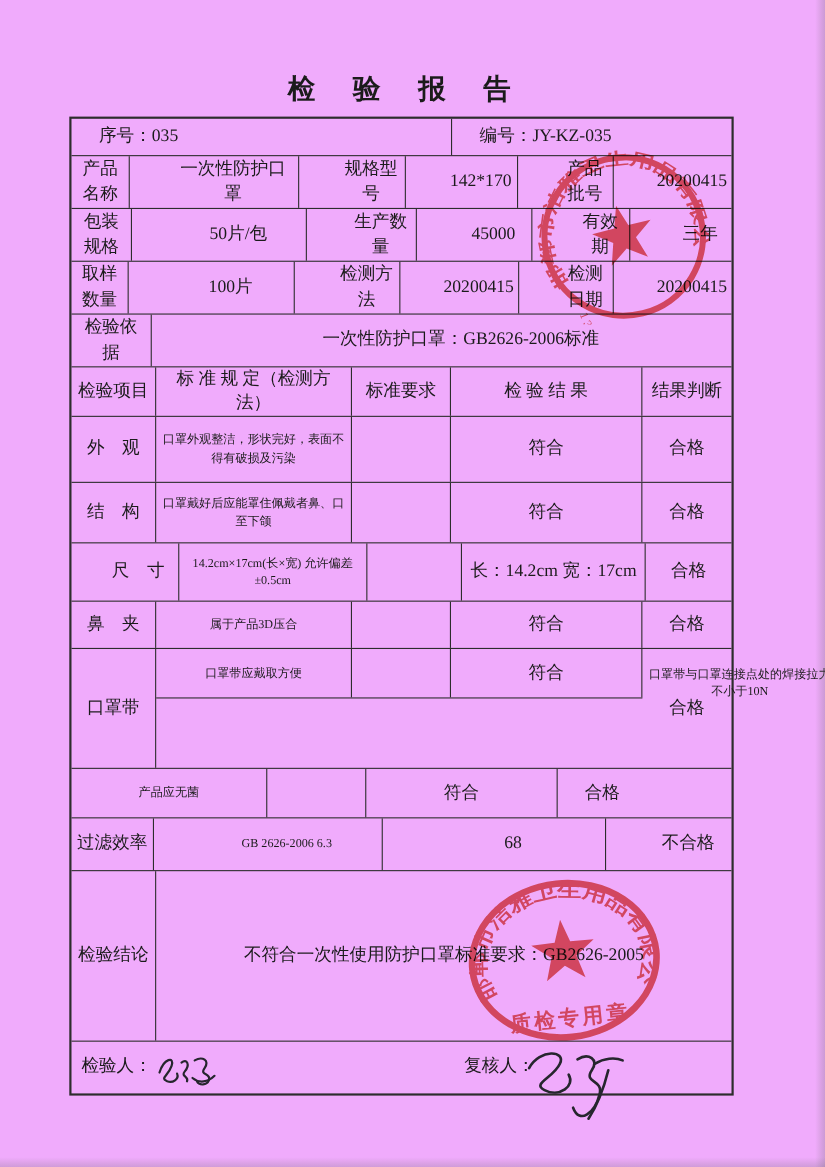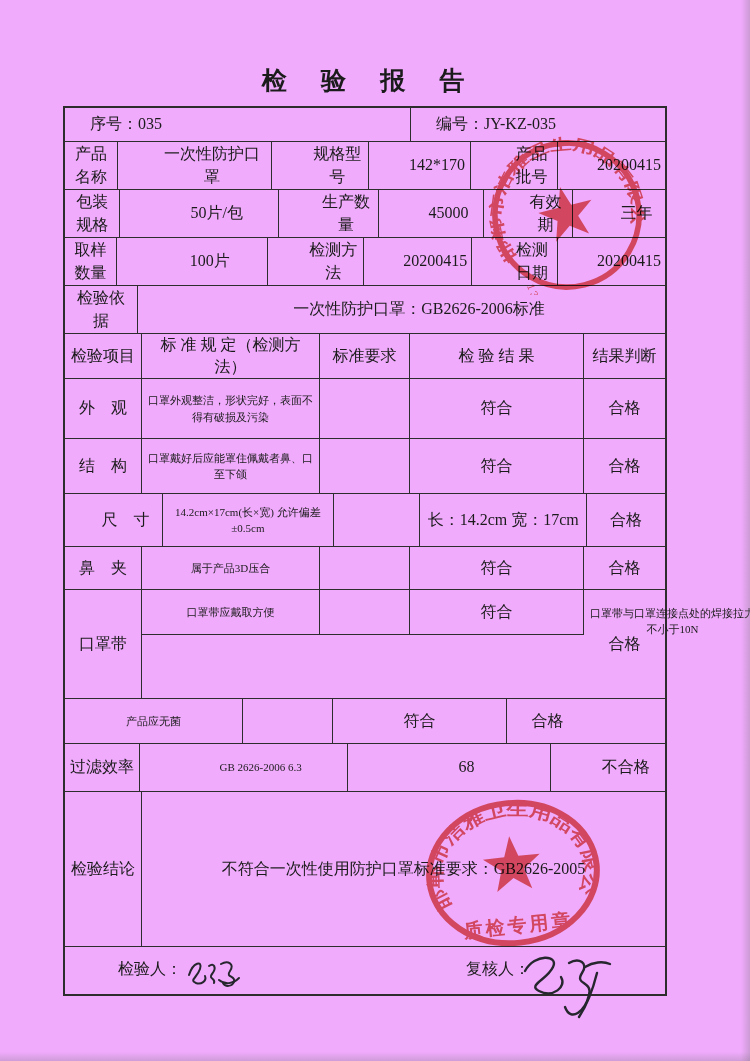--- a/index.html
+++ b/index.html
@@ -20,21 +20,21 @@
         padding:2px 4px;font-size:16px;line-height:1.4;}
   .cell:last-child{border-right:none;}
   .cell.keep-r{border-right:1.6px solid #2d2d2d;}
   .left{justify-content:flex-start;text-align:left;padding-left:25px;}
   .std{font-size:11px;line-height:1.5;}
   .w77{width:77px;}.w178{width:178px;}.w91{width:91px;}.w99{width:99px;}
   .w75{width:75px;}.w80{width:80px;}.w90{width:90px;}.w174{width:174px;}
   .w81{width:81px;}.w346{width:346px;}.w254{width:254px;}.w523{width:523px;}
   .h34{height:34px;}.h48{height:48px;gap:35px;}.h45{height:45px;}.h60{height:60px;}
   .h55{height:55px;}.h53{height:53px;padding-left:24px;}.h43{height:43px;}.h109{height:109px;}
-  .h155{height:155px;}.h47{height:47px;margin-left:44px;}
+  .h155{height:155px;}.h47{height:47px;}
   .band-mid{width:442px;display:flex;flex-direction:row;box-sizing:border-box;}
   .band-sub{display:flex;flex:0 0 auto;box-sizing:border-box;}
   .band-sub.first{border-bottom:1.6px solid #2d2d2d;}
   .sig-row{position:relative;display:block;}
   .sig-label{position:absolute;top:12px;font-size:16px;}
   .stamp{position:absolute;mix-blend-mode:multiply;opacity:.82;pointer-events:none;}
   .sig-svg{position:absolute;pointer-events:none;}
 </style>
 </head>
 <body>

